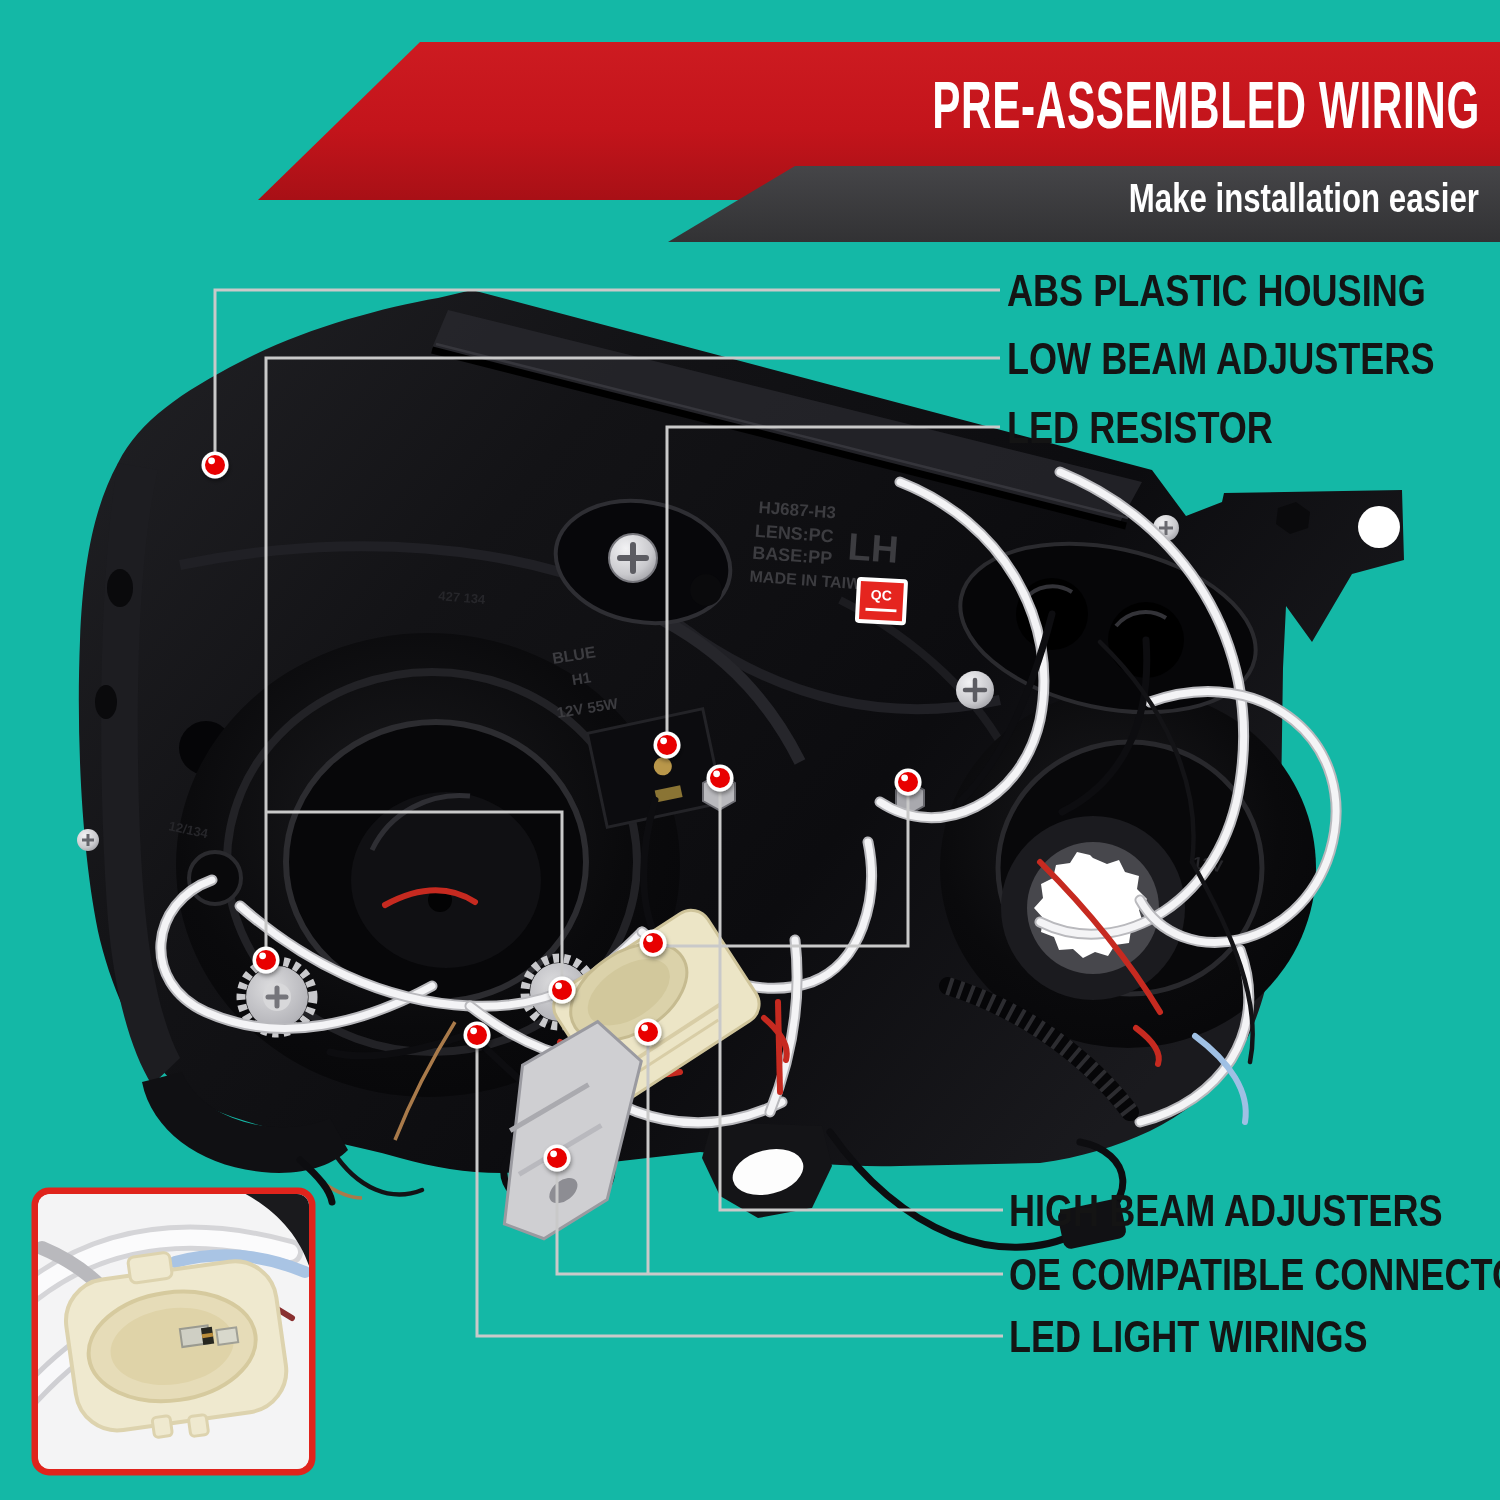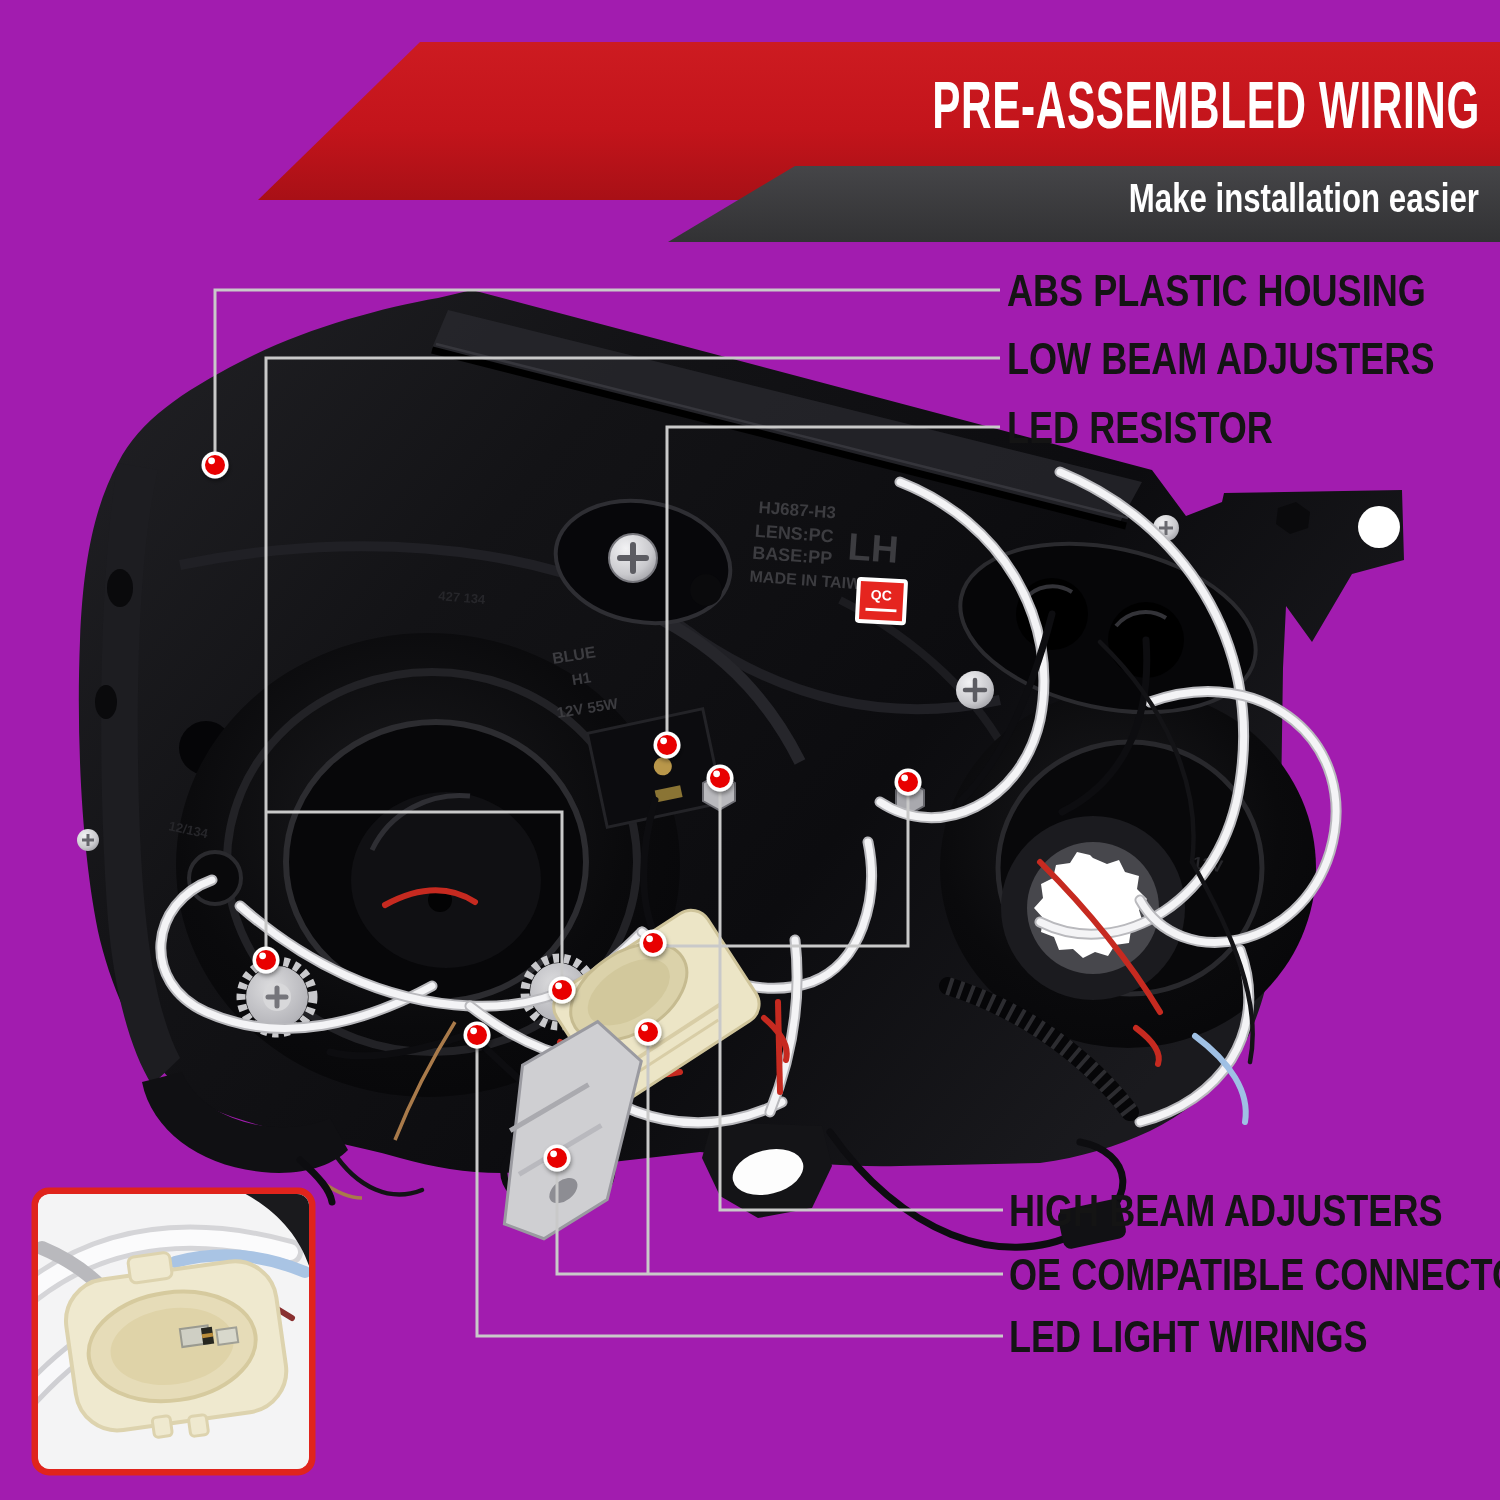--- a/index.html
+++ b/index.html
@@ -3,21 +3,21 @@
 <meta charset="utf-8">
 <style>
   :root{
     --banner_red:#c3141b;
     --banner_gray:#3a3a3d;
     --label_ink:#141414;
     --leader_gray:#c9c9c9;
     --marker_red:#e80000;
   }
   html,body{margin:0;padding:0;background:#fff;}
-  .stage{position:relative;width:1500px;height:1500px;background:#a21caf;overflow:hidden;
+  .stage{position:relative;width:1500px;height:1500px;background:#14b8a6;overflow:hidden;
          font-family:"Liberation Sans", sans-serif;}
   svg{display:block}
   svg text{font-family:"Liberation Sans", sans-serif;}
   .banner-title{font-size:66px;font-weight:bold;fill:#ffffff;letter-spacing:1px;}
   .banner-sub{font-size:40px;font-weight:bold;fill:#ffffff;}
   .callout-label{font-size:44px;font-weight:bold;fill:var(--label_ink);}
   .red-band{fill:var(--banner_red);}
   .leader{stroke:var(--leader_gray);stroke-width:3;fill:none;}
   .stamp{font-weight:bold;fill:#3c3c40;}
   .stamp-faint{font-weight:bold;fill:#26262a;}

